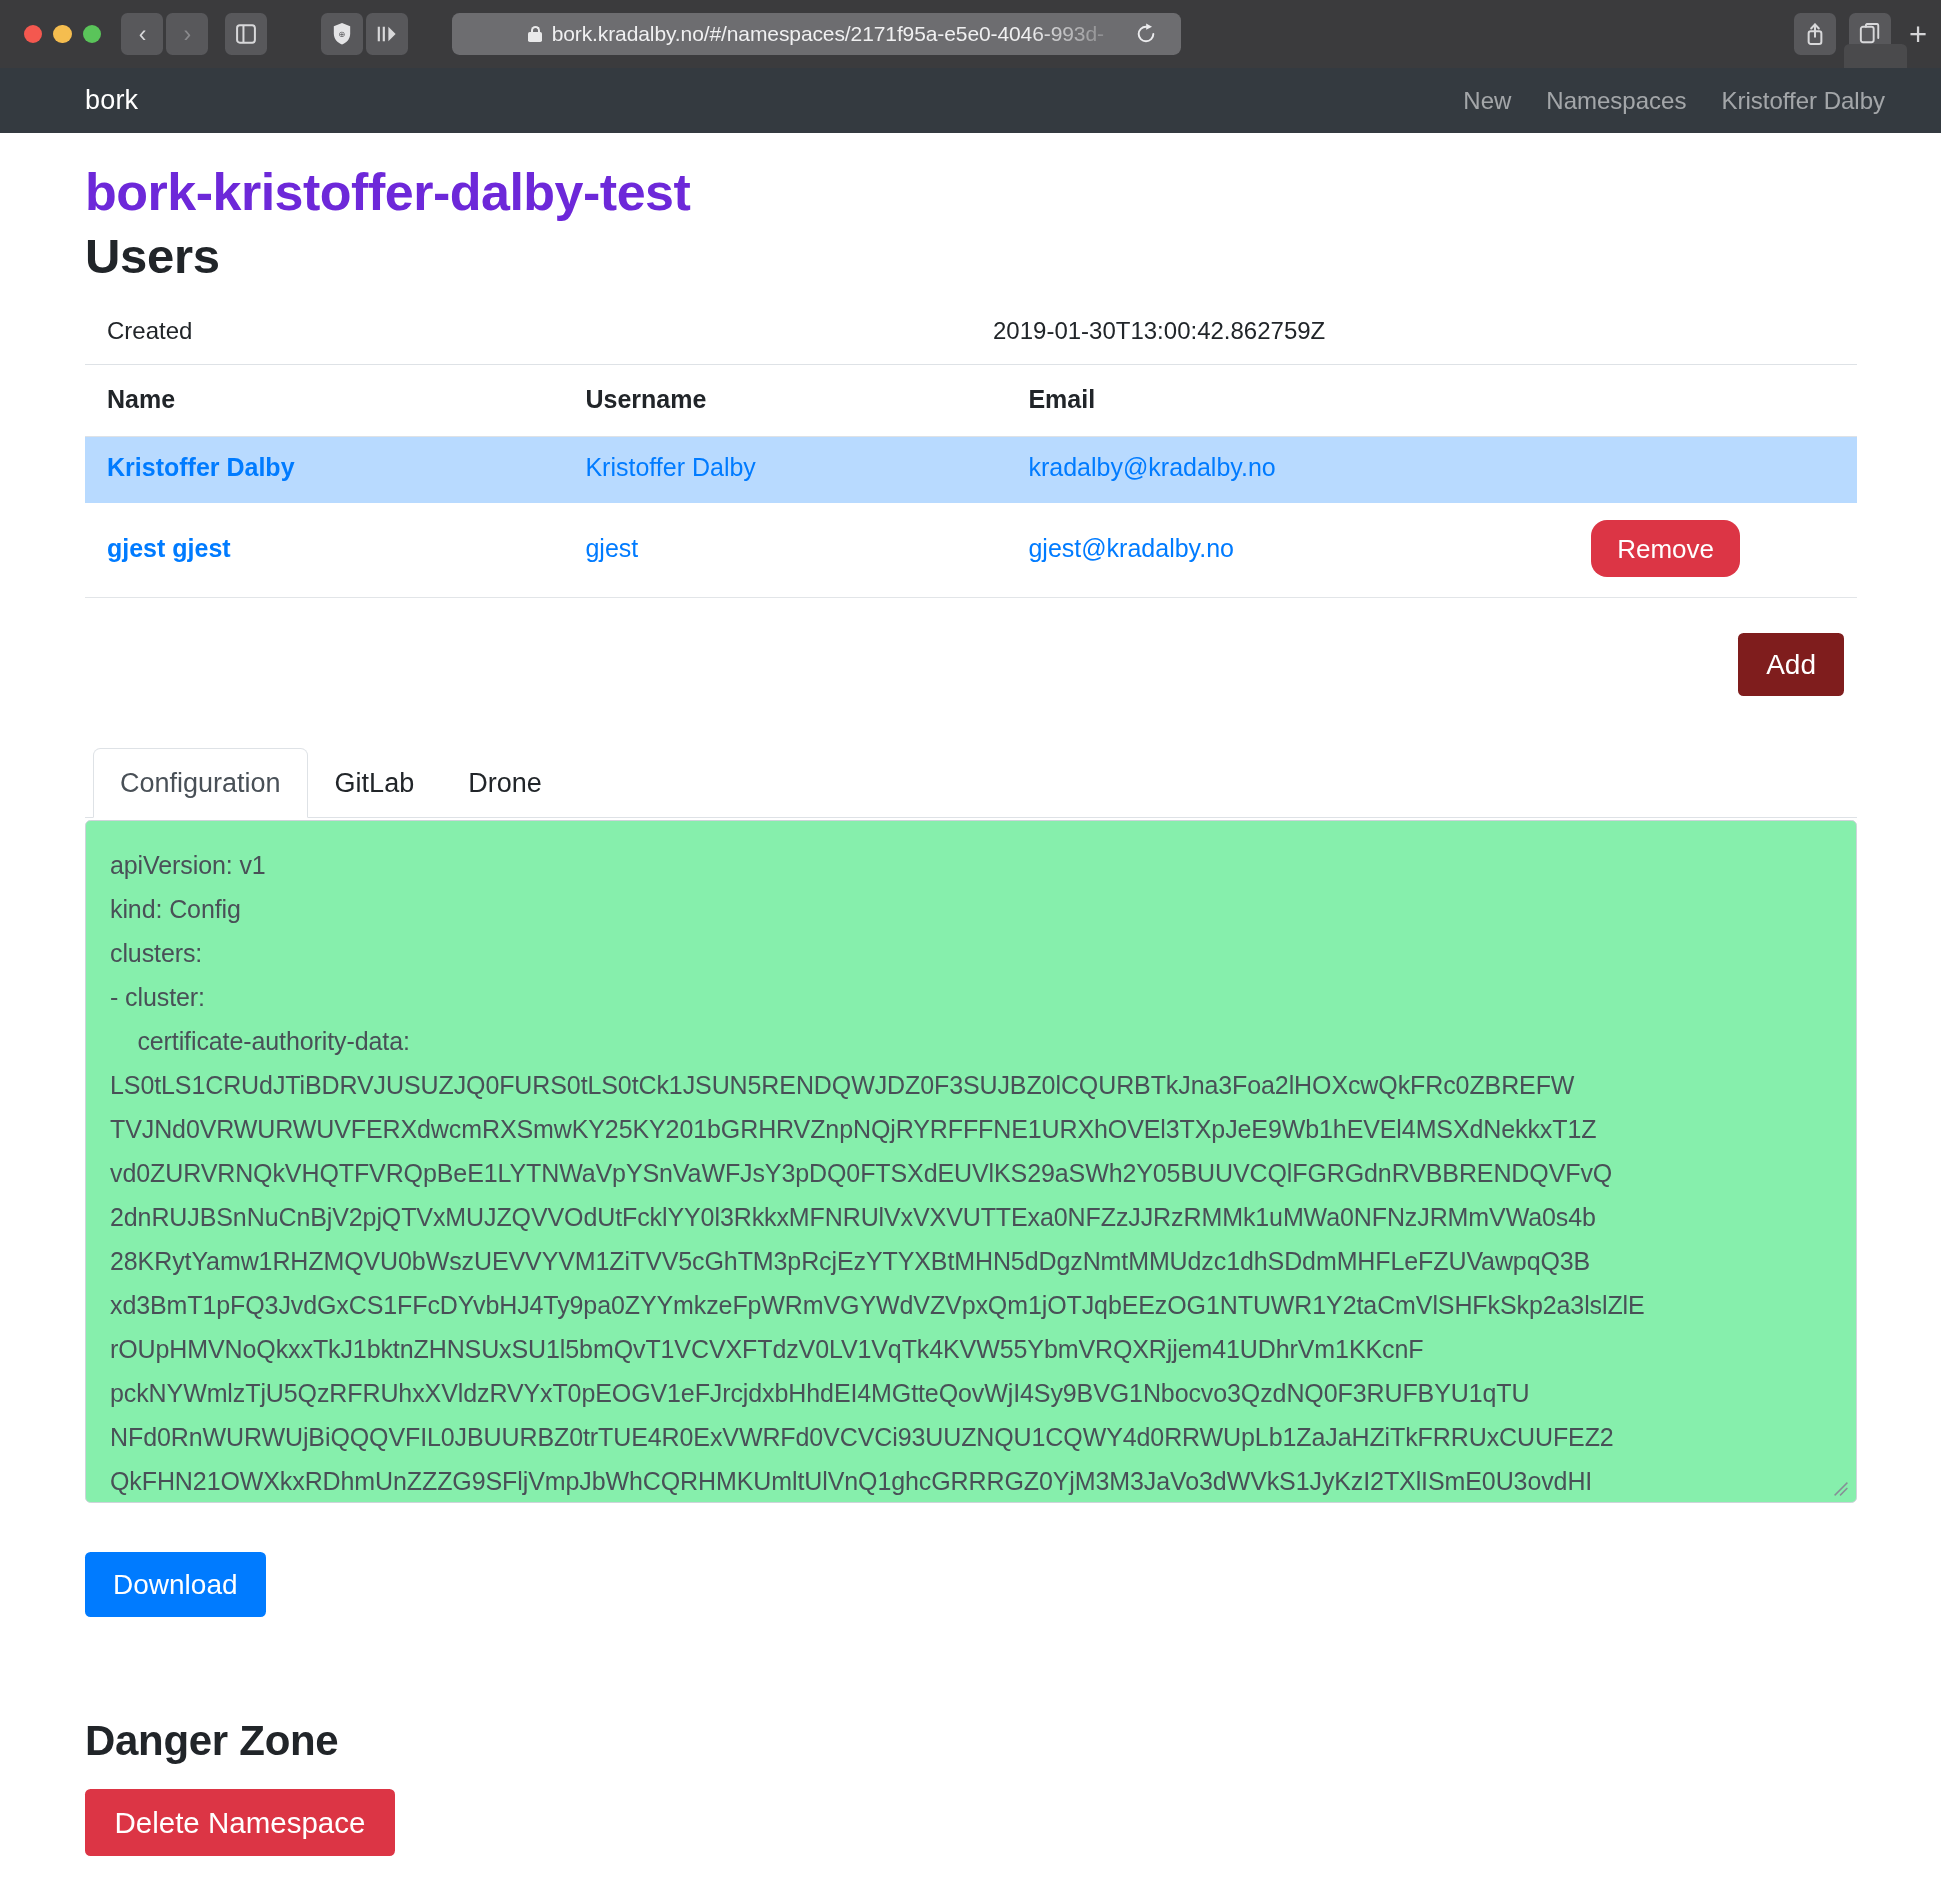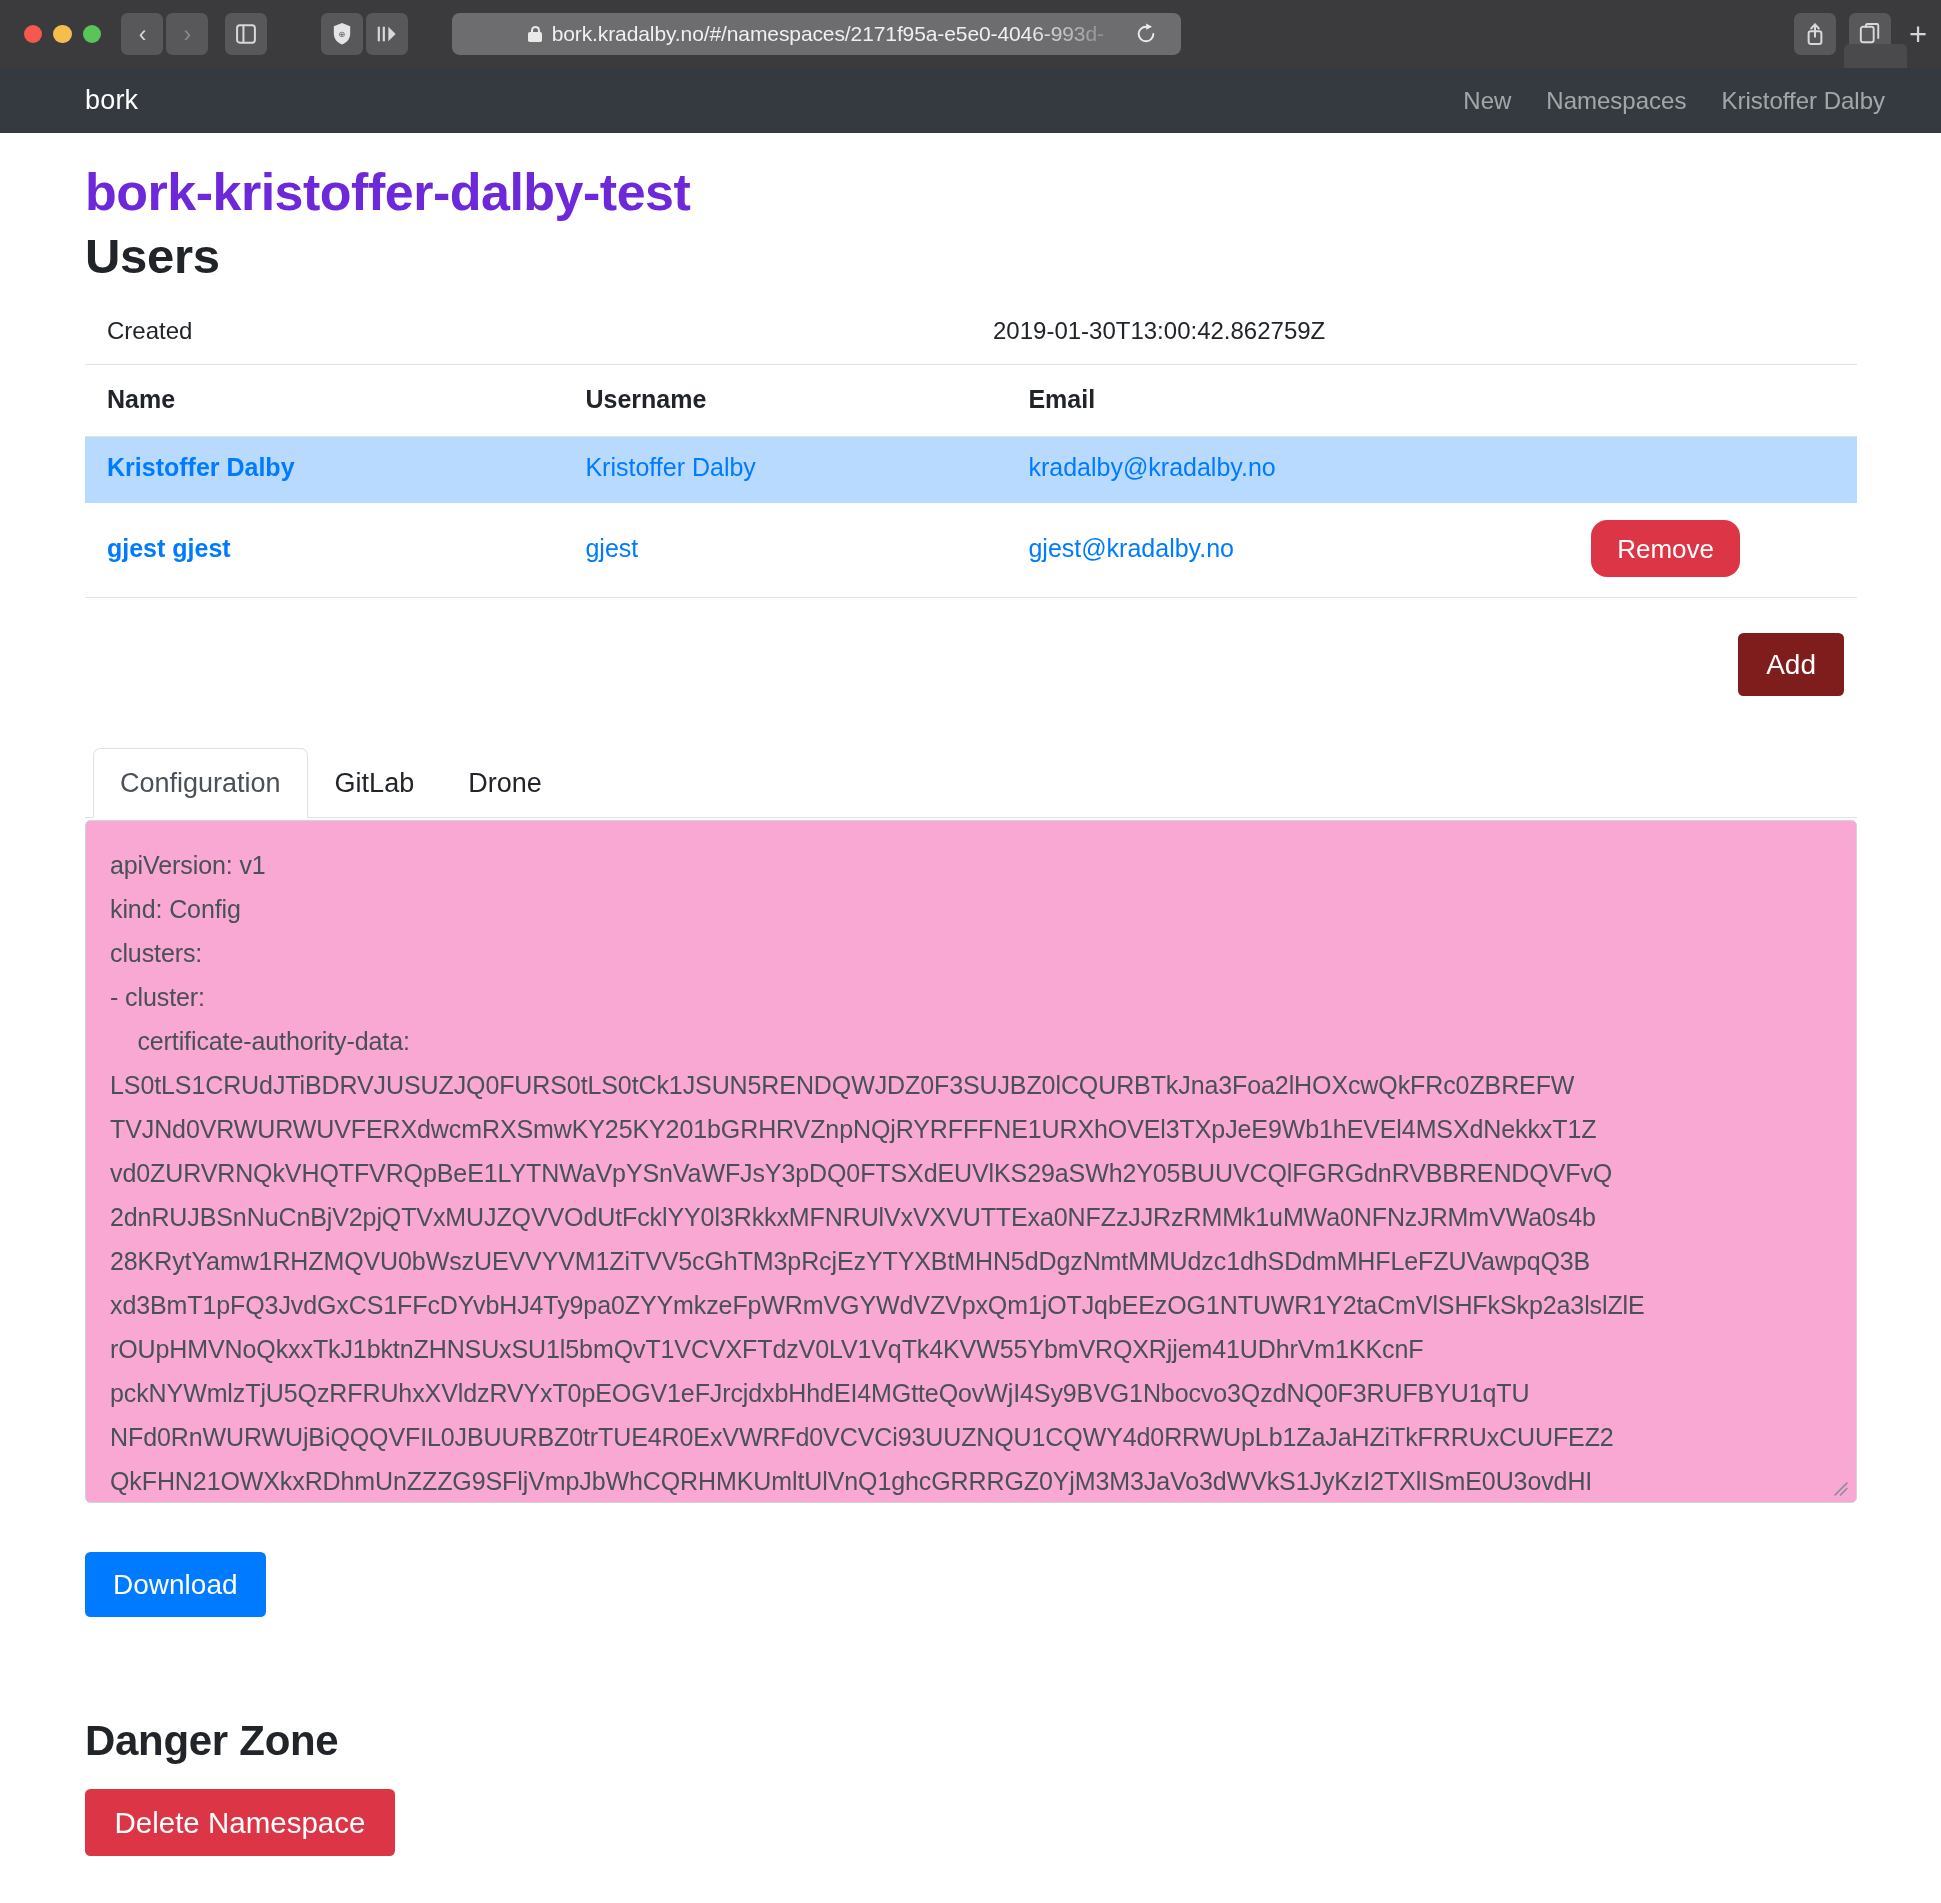--- a/index.html
+++ b/index.html
@@ -223,21 +223,21 @@
   }
   .tab.active {
     background: #ffffff;
     border-color: #dee2e6 #dee2e6 #ffffff;
     color: #495057;
   }
   .tab.inactive { color: #212529; }
 
   .config-box {
     margin-top: 1.8px;
-    background: #f9a8d4;
+    background: #86efac;
     border: 0.9px solid #ced4da;
     border-radius: 5.5px;
     padding: 22px 24px 20px 24px;
     position: relative;
     height: 683px;
     overflow: hidden;
   }
   .config-line {
     font-size: 25px;
     color: #495057;

